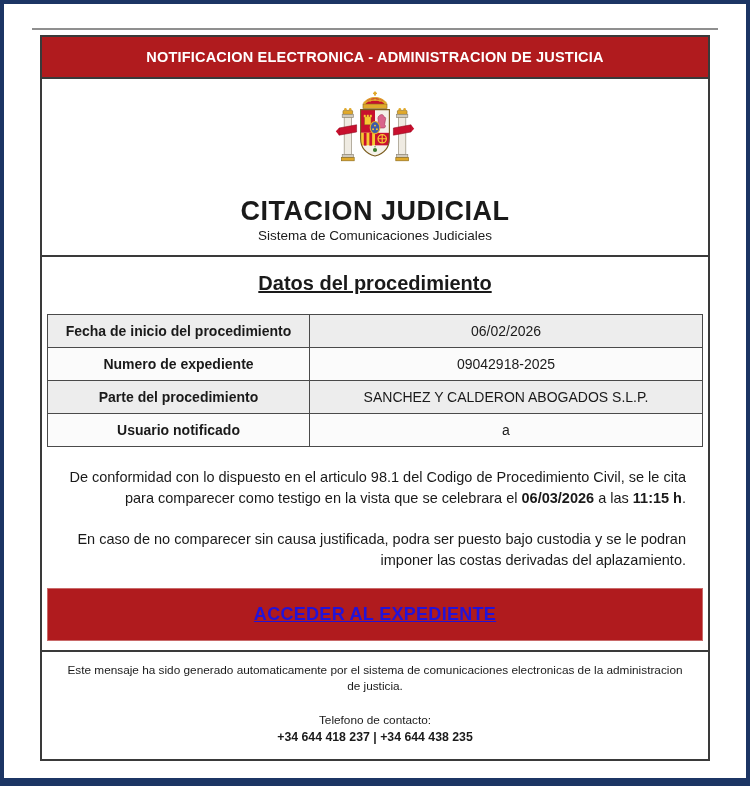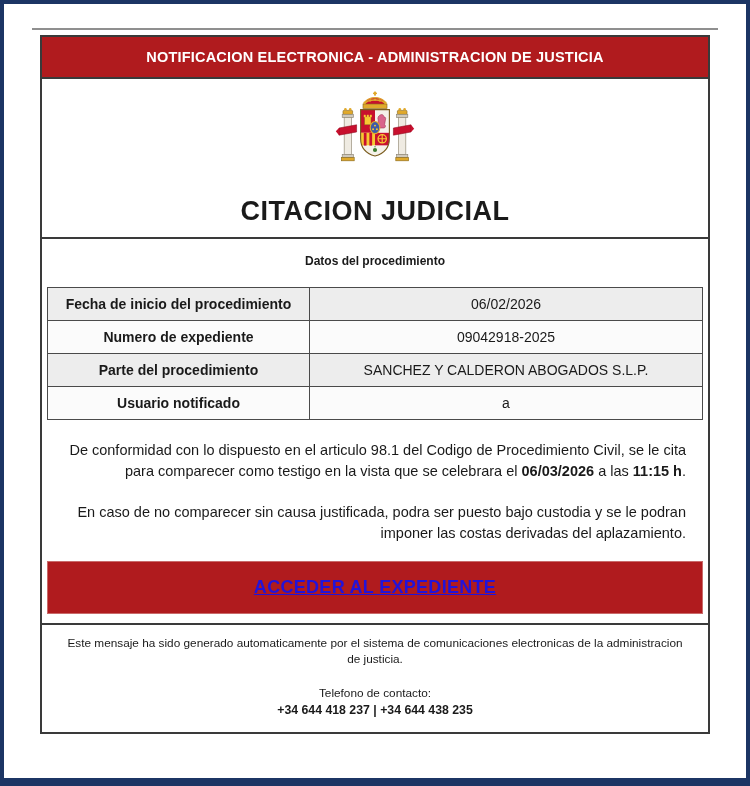--- a/index.html
+++ b/index.html
@@ -41,22 +41,23 @@
     padding:8px 0 12px;
     border-bottom:2px solid var(--box-border);
   }
   .coat{display:inline-block;margin-top:4px;}
   .hero-title{
     font-size:27px;font-weight:bold;letter-spacing:.5px;
     margin-top:20px;line-height:28px;
   }
   .hero-sub{font-size:13.5px;margin-top:3px;}
   .section-title{
-    text-align:center;font-weight:bold;font-size:12px;
+    text-align:center;font-weight:bold;font-size:20px;
     padding:15px 0 0;
+    text-decoration:underline;
   }
   .proc-table{
     width:656px;margin:19px auto 0;
     border-collapse:collapse;font-size:14px;
   }
   .proc-table td{
     border:1px solid #4a4a4a;height:32px;
     text-align:center;padding:8px 6px;
   }
   .proc-table td.label{font-weight:bold;width:262px;}
@@ -172,20 +173,21 @@
             <path d="M32,23 h36 v36 c0,15 -11,20 -18,22 c-7,-2 -18,-7 -18,-22 Z" fill="none" stroke="#7a5c1e" stroke-width="1.4"></path>
 
             <ellipse cx="50" cy="45.5" rx="6" ry="7.6" fill="#3D5CA8" stroke="#E0A92C" stroke-width="1.4"></ellipse>
             <circle cx="50" cy="43" r="1.2" fill="#F7C832"></circle>
               <circle cx="47.6" cy="47.5" r="1.2" fill="#F7C832"></circle>
               <circle cx="52.4" cy="47.5" r="1.2" fill="#F7C832"></circle>
           </g>
         </svg>
       </span>
       <div class="hero-title">CITACION JUDICIAL</div>
+      <div class="hero-sub">Sistema de Comunicaciones Judiciales</div>
     </div>
 
     <div class="section-title">Datos del procedimiento</div>
 
     <table class="proc-table">
       <tbody>
         <tr class="stripe">
           <td class="label">Fecha de inicio del procedimiento</td>
           <td>06/02/2026</td>
         </tr>

